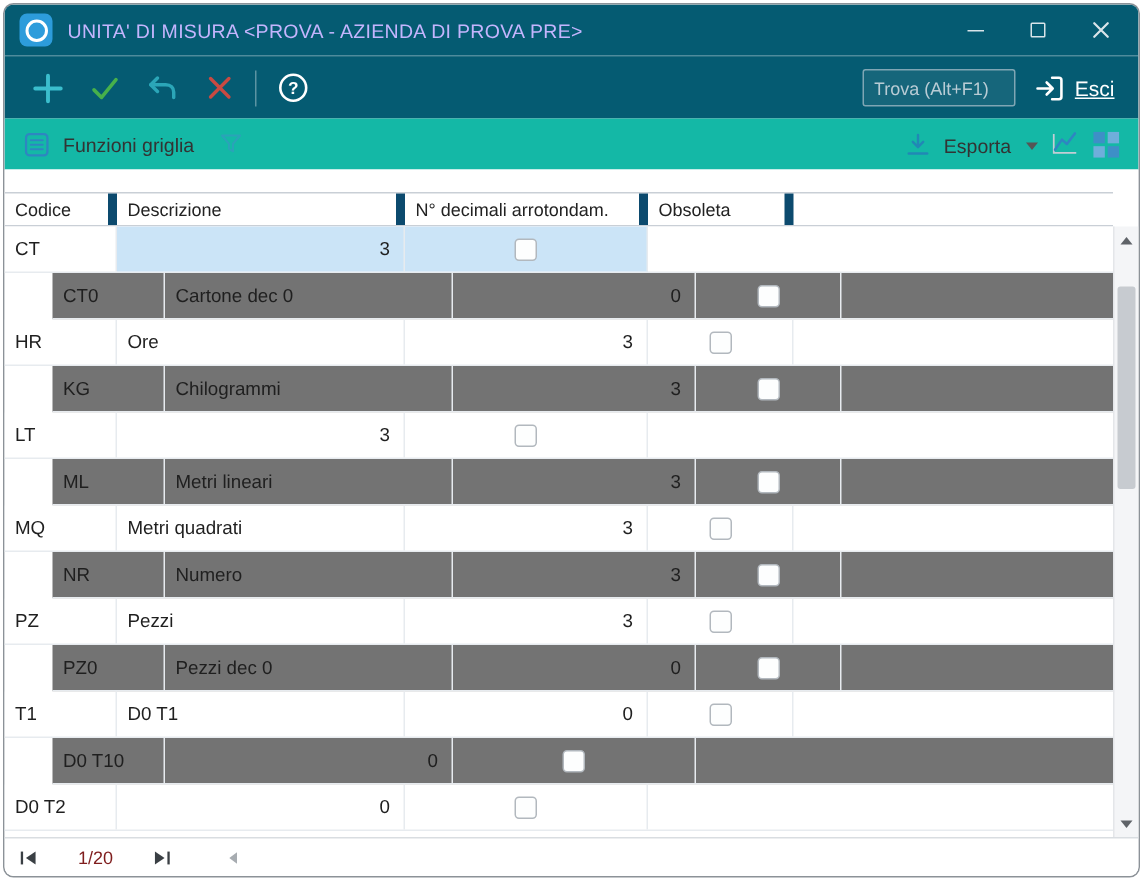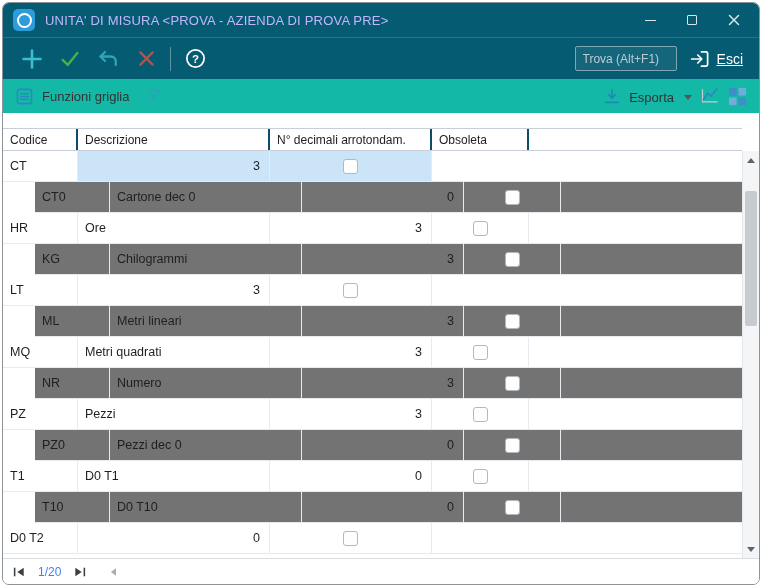--- a/index.html
+++ b/index.html
@@ -58,21 +58,21 @@
   .spacer { flex:0 0 15px; background:#fff; }
   
   .table-area { flex:1 1 auto; position:relative; background:#fff; overflow:hidden; }
   .thead {
     display:grid; grid-template-columns:75px 192px 162px 97px 1fr; height:23px;
     border-top:1px solid #C9CFD6; border-bottom:1px solid #C9CFD6; background:#fff;
     margin-right:17px;
   }
   .th {
     font-size:12px; color:#222; display:flex; align-items:center; padding:0 7px;
-    border-right:2px solid #0c4a6e; overflow:hidden; white-space:nowrap;
+    border-right:6px solid #0c4a6e; overflow:hidden; white-space:nowrap;
   }
   .th.filler { border-right:none; }
   .row {
     display:grid; grid-template-columns:75px 192px 162px 97px 1fr; height:31px;
     border-bottom:1px solid #E7EBEF; background:#fff; margin-right:17px;
   }
   .row.alt { background:#737373;margin-left:32px; }
   .cell {
     font-size:12.5px; color:#1F1F1F; display:flex; align-items:center; padding:0 7px;
     border-right:1px solid #E7EBEF; overflow:hidden; white-space:nowrap;
@@ -90,21 +90,21 @@
     background:#F4F5F7; border-left:1px solid #E4E6E9;
   }
   .sbtn { position:absolute; left:0; width:16px; height:16px; display:flex; align-items:center; justify-content:center; }
   .sbtn.up { top:1px; } .sbtn.down { bottom:1px; }
   .tri-up { width:0; height:0; border-left:4px solid transparent; border-right:4px solid transparent; border-bottom:5px solid #5F6368; }
   .tri-down { width:0; height:0; border-left:4px solid transparent; border-right:4px solid transparent; border-top:5px solid #5F6368; }
   .vthumb { position:absolute; left:2px; width:12px; top:40px; height:135px; background:#C7CBD0; border-radius:2px; }
   
   .statusbar {
     flex:0 0 26px; background:#fff; border-top:1px solid #D9DDE1;
-    display:flex; align-items:center; padding:0 9px; gap:10px; font-size:12px; color:#3b82f6;
+    display:flex; align-items:center; padding:0 9px; gap:24px; font-size:12px; color:#7f1d1d;
   }
   .nav-btn { display:flex; align-items:center; justify-content:center; background:none; border:none; padding:0; }
   .pos-text { margin:0 2px; }
   .hscroll-left { margin-left:10px; }
 </style>
 </head>
 <body>
 
 <div class="window">
 
@@ -306,21 +306,20 @@
         <div class="row">
     <div class="cell col-codice">T1</div>
     <div class="cell hl">D0 T1</div>
     <div class="cell hl num">0</div>
     <div class="cell hl center">
       <div class="checkbox"></div>
     </div>
     <div class="cell filler"></div>
   </div>
         <div class="row alt">
-    <div class="cell col-codice">T10</div>
     <div class="cell hl">D0 T10</div>
     <div class="cell hl num">0</div>
     <div class="cell hl center">
       <div class="checkbox"></div>
     </div>
     <div class="cell filler"></div>
   </div>
         <div class="row">
     <div class="cell hl">D0 T2</div>
     <div class="cell hl num">0</div>

